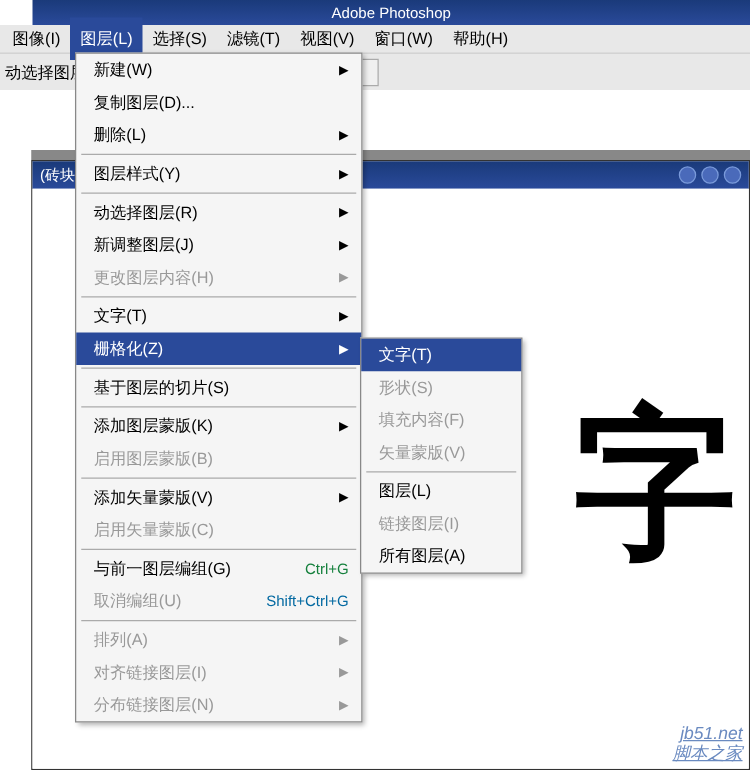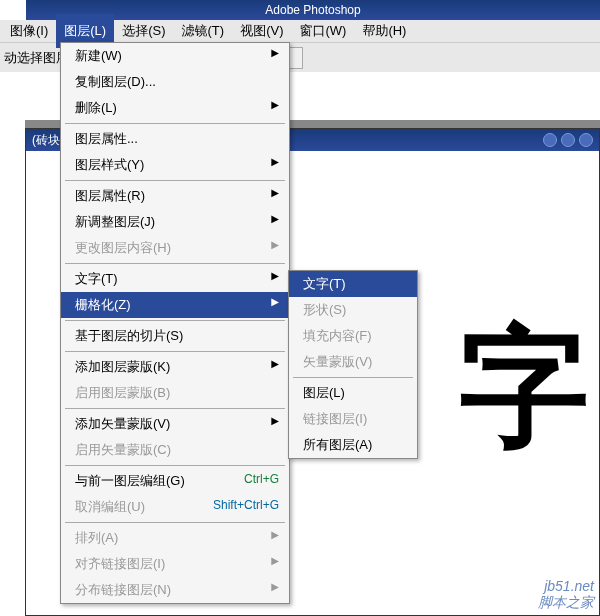--- a/index.html
+++ b/index.html
@@ -11,29 +11,29 @@
 .toolbar { height: 30px; background: #e8e8e8; border-top: 1px solid #ccc; display: flex; align-items: center; padding-left: 4px; font-size: 13px; gap: 4px; }
 .toolbar-icon { width: 22px; height: 22px; border: 1px solid #aaa; background: #f0f0f0; display: inline-block; }
 .canvas-area { position: absolute; left: 25px; top: 120px; right: 0; bottom: 0; background: #888; }
 .doc-window { position: absolute; left: 0; top: 8px; right: 0; bottom: 0; background: #fff; border: 1px solid #333; }
 .doc-titlebar { height: 22px; background: linear-gradient(to bottom, #1a3a7a, #2a4a9a); color: #fff; font-size: 12px; display: flex; align-items: center; justify-content: space-between; padding: 0 6px; }
 .doc-controls { display: flex; gap: 4px; }
 .doc-ctrl { width: 14px; height: 14px; border-radius: 50%; background: #4a6aba; border: 1px solid #7a9ada; }
 .doc-canvas { position: absolute; left: 0; top: 22px; right: 0; bottom: 0; background: #fff; }
 .big-text { position: absolute; right: 20px; top: 150px; font-size: 130px; font-weight: 900; color: #000; font-family: "SimHei", "Microsoft YaHei", sans-serif; letter-spacing: -10px; }
 .dropdown { position: absolute; left: 60px; top: 42px; width: 230px; background: #f5f5f5; border: 1px solid #888; box-shadow: 2px 2px 4px rgba(0,0,0,0.3); font-size: 13px; z-index: 100; }
-.menu-item { padding: 4px 10px 4px 14px; display: flex; justify-content: space-between; cursor: default; white-space: nowrap; }
+.menu-item { padding: 4px 10px 4px 14px; display: flex; justify-content: space-between; align-items: center; cursor: default; white-space: nowrap; }
 .menu-item.highlighted { background: #2a4a9a; color: #fff; }
 .menu-item.disabled { color: #999; }
 .menu-sep { height: 1px; background: #aaa; margin: 2px 4px; }
 .submenu-arrow { font-size: 10px; }
 .shortcut { color: #15803d; font-size: 12px; padding-left: 20px; }
 .menu-item.disabled .shortcut { color: #0369a1; }
 .submenu { position: absolute; left: 288px; top: 270px; width: 130px; background: #f5f5f5; border: 1px solid #888; box-shadow: 2px 2px 4px rgba(0,0,0,0.3); font-size: 13px; z-index: 200; }
-.watermark { position: absolute; right: 6px; bottom: 4px; color: #6a8ac0; font-style: italic; font-size: 14px; text-align: right; z-index: 300; text-shadow: 0 0 3px #fff; }
+.watermark { position: absolute; right: 6px; bottom: 4px; color: #6a8ac0; font-style: italic; font-size: 14px; text-align: right; z-index: 300; text-shadow: 0 0 3px #fff; text-decoration: underline; }
 </style>
 </head>
 <body>
 
 <div class="titlebar">
   <span>Adobe Photoshop</span>
 </div>
 
 <div class="menubar" id="menubar">
     <div class="menubar-item">图像(I)</div>
@@ -81,29 +81,26 @@
     </div>
     <div class="menu-item">
       <span>复制图层(D)...</span>
     </div>
     <div class="menu-item">
       <span>删除(L)</span>
       <span class="submenu-arrow">▶</span>
     </div>
     <div class="menu-sep"></div>
     <div class="menu-item">
-      <span>图层属性...</span>
-    </div>
-    <div class="menu-item">
       <span>图层样式(Y)</span>
       <span class="submenu-arrow">▶</span>
     </div>
     <div class="menu-sep"></div>
     <div class="menu-item">
-      <span>图层属性(R)</span>
+      <span>动选择图层(R)</span>
       <span class="submenu-arrow">▶</span>
     </div>
     <div class="menu-item">
       <span>新调整图层(J)</span>
       <span class="submenu-arrow">▶</span>
     </div>
     <div class="menu-item disabled">
       <span>更改图层内容(H)</span>
       <span class="submenu-arrow">▶</span>
     </div>

